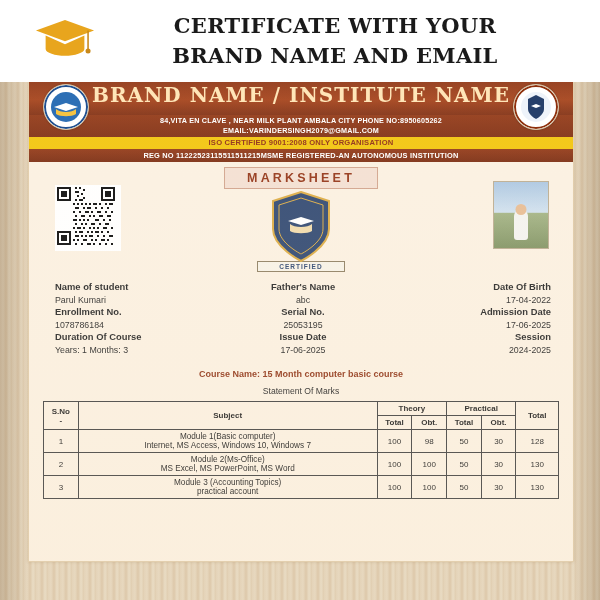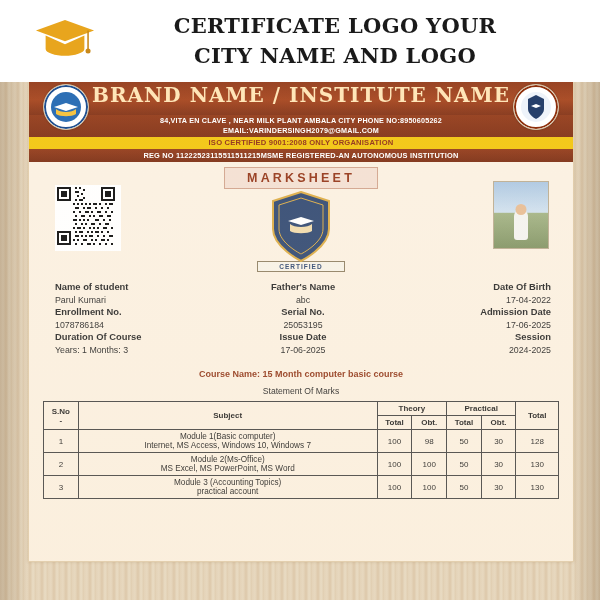--- a/index.html
+++ b/index.html
@@ -309,22 +309,22 @@
 <div class="page">
 
   <div class="top-banner">
     <svg class="cap-icon" viewBox="0 0 64 44">
       <path d="M2 14 L32 3 L62 14 L32 25 Z" fill="#e8a51d"></path>
       <path d="M12 19 L12 33 C12 37 22 40 32 40 C42 40 52 37 52 33 L52 19 L32 28 Z" fill="#e8a51d"></path>
       <rect x="55" y="14" width="1.6" height="20" fill="#c8881a"></rect>
       <circle cx="55.8" cy="35" r="2.6" fill="#c8881a"></circle>
     </svg>
     <div class="banner-text">
-      <div>CERTIFICATE LOGO YOUR</div>
-      <div>CITY NAME AND LOGO</div>
+      <div>CERTIFICATE WITH YOUR</div>
+      <div>BRAND NAME AND EMAIL</div>
     </div>
   </div>
 
   <div class="cert-wrap">
     <div class="paper">
 
       <div class="org-title-band">
         <div class="org-title">BRAND NAME / INSTITUTE NAME</div>
       </div>
       <div class="addr-band">

